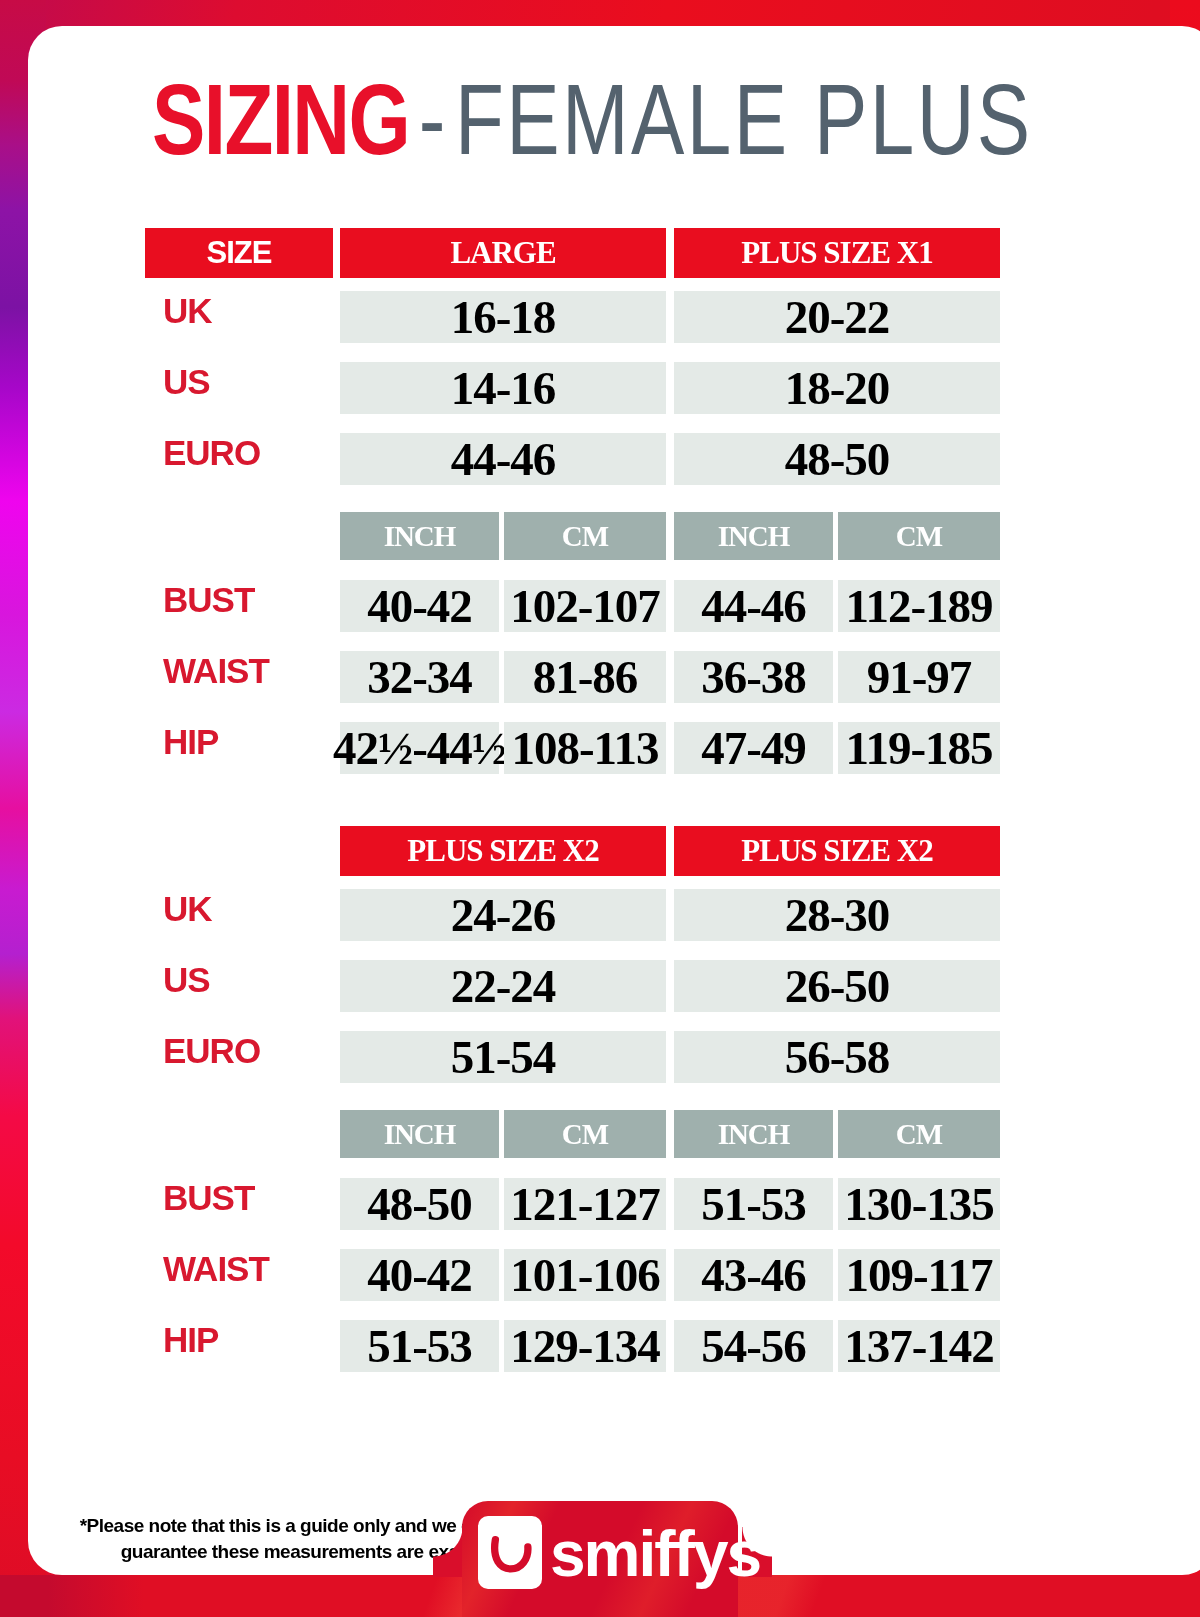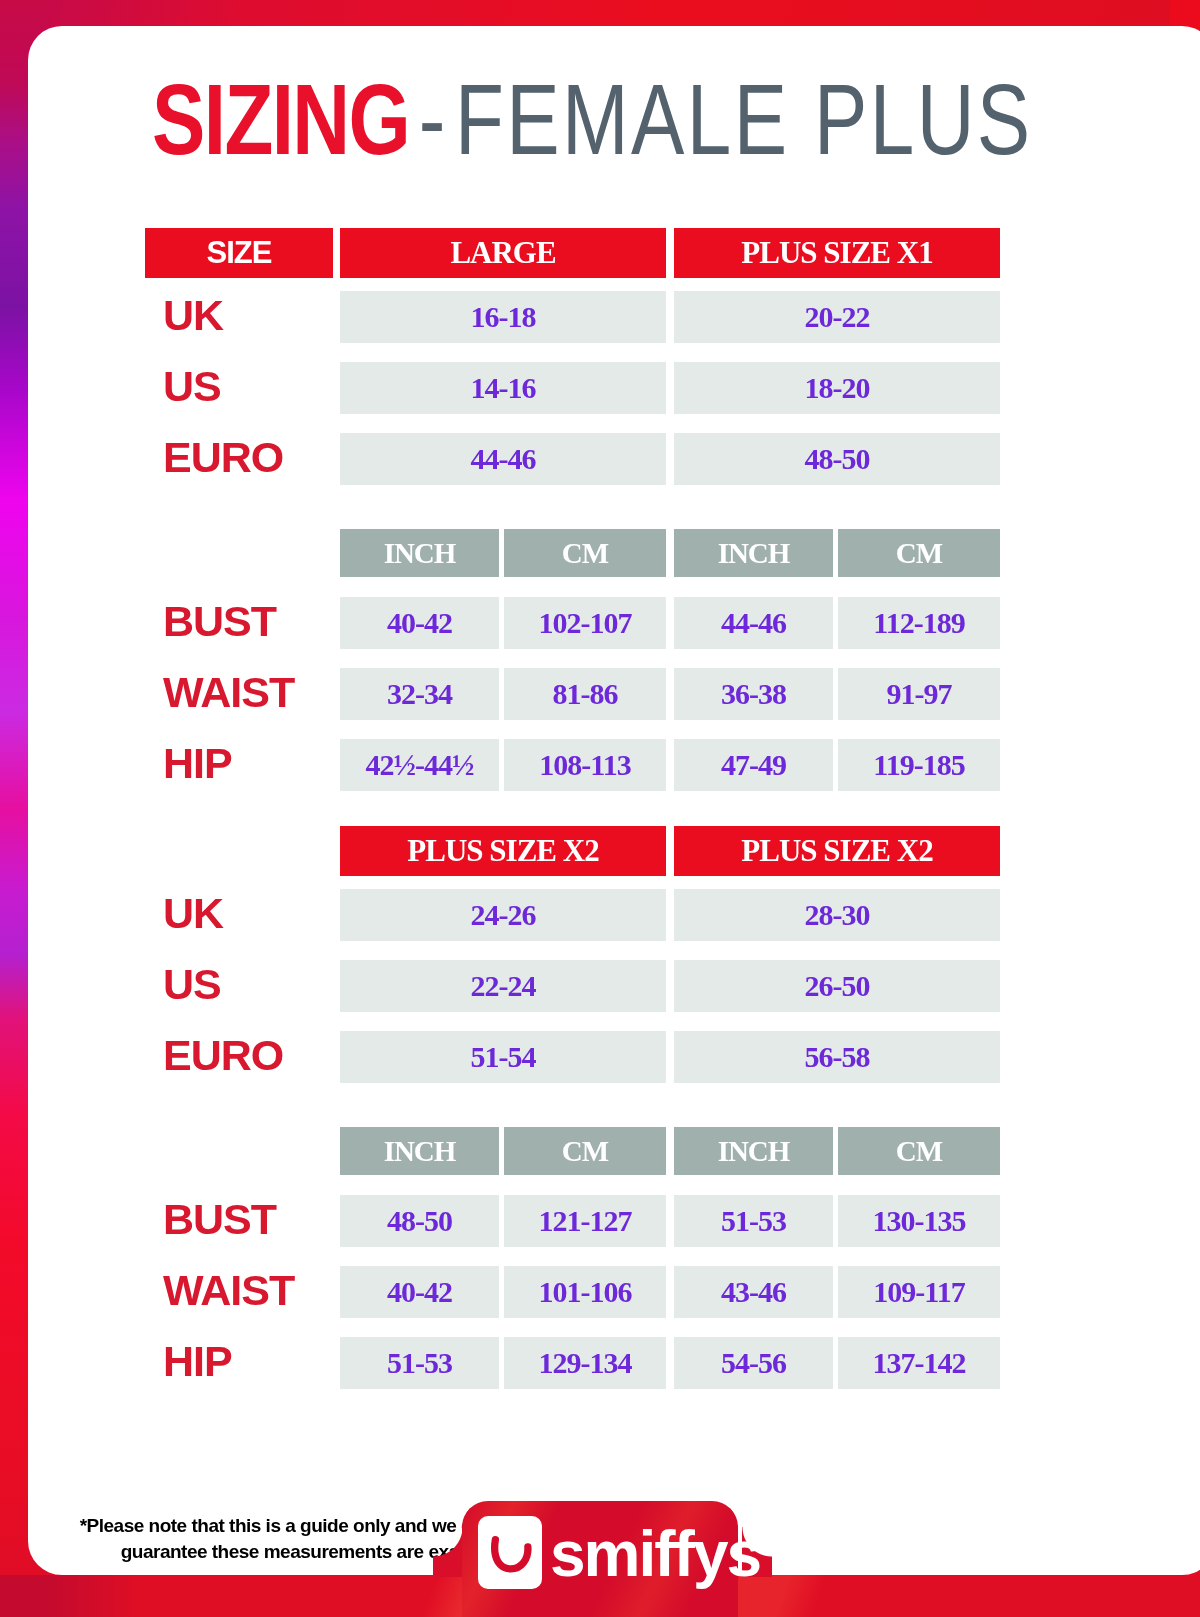--- a/index.html
+++ b/index.html
@@ -37,35 +37,35 @@
     font-size:100px; line-height:1.1; transform:scaleX(.8); transform-origin:left center;
   }
   .title .t-red{ color:#e8102a; font-weight:bold; letter-spacing:-2px; }
   .title .t-sep{ color:#54626e; font-weight:normal; padding:0 12px; }
   .title .t-rest{ color:#54626e; font-weight:normal; letter-spacing:3px; }
   
   .tbl{ position:absolute; left:117px; width:858px; }
   .tbl-1{ top:202px; }
   .tbl-2{ top:800px; }
   .trow{ display:flex; align-items:flex-start; }
-  .mt13{ margin-top:13px; } .mt19{ margin-top:19px; } .mt20{ margin-top:20px; } .mt27{ margin-top:44px; }
+  .mt13{ margin-top:13px; } .mt19{ margin-top:19px; } .mt20{ margin-top:20px; } .mt27{ margin-top:27px; }
   .lcol{ width:188px; margin-right:7px; flex:none; }
   .grp{ width:326px; margin-right:8px; flex:none; display:flex;font-family:Liberation Serif, serif; }
   .grp:last-child{ margin-right:0; }
   .full{ width:100%; }
   .half{ width:159px; margin-right:5px; flex:none; }
   .half2{ width:162px; flex:none; }
   .cell{ display:flex; align-items:center; justify-content:center; letter-spacing:-1px; }
   .red-hdr{ background:#e90d1f; color:#ffffff; font-weight:bold; font-size:31px; height:50px; }
   .unit-hdr{ background:#9fb0ad; color:#ffffff; font-weight:bold; font-size:29px; height:48px; }
-  .data{ background:#e4eae7; color:#6d28d9; font-weight:bold; font-size:30px; height:52px; }
+  .data{ background:#e4eae7; color:#000000; font-weight:bold; font-size:47px; height:52px; }
   .rlabel{
     width:188px; margin-right:7px; flex:none; display:flex; align-items:center;
     padding-left:18px; box-sizing:border-box;
-    color:#d8182f; font-weight:bold; font-size:43px; letter-spacing:-1px;
+    color:#d8182f; font-weight:bold; font-size:35px; letter-spacing:-1px;
   }
   .spacer{ background:transparent; }
   
   .disclaimer{
     position:absolute; left:55px; top:1513px; width:490px; z-index:3;
     text-align:center; color:#000000; font-weight:bold; font-size:19px; line-height:1.35;
     letter-spacing:-0.5px;
   }
   .logo-tab{ position:absolute; left:420px; top:1501px; width:365px; height:116px; z-index:3; }
   .tab-body{

